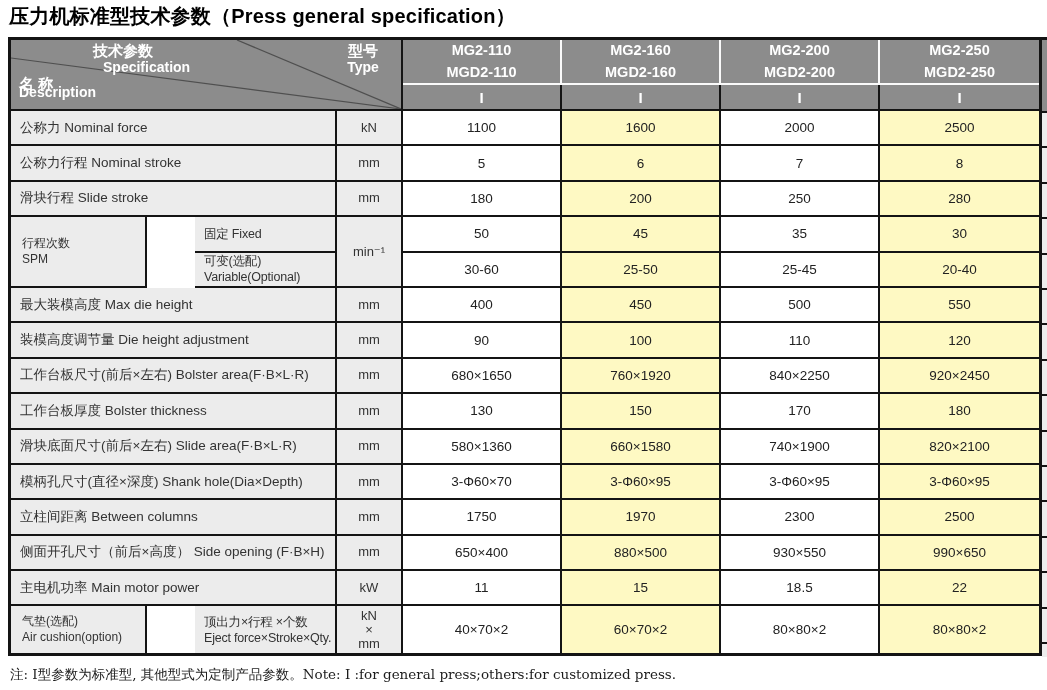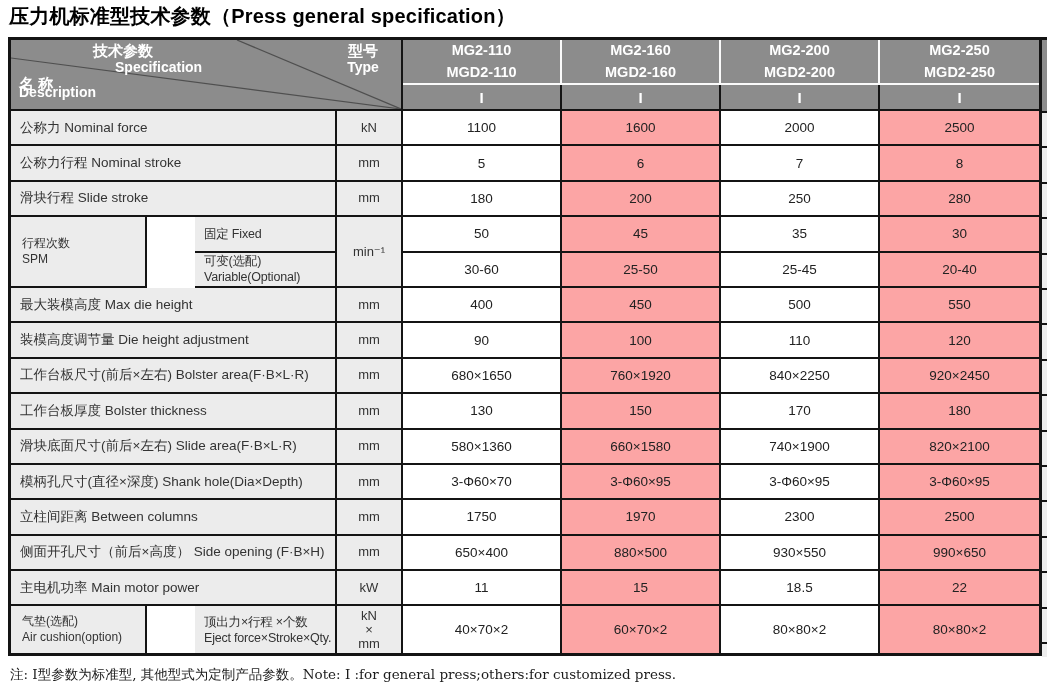--- a/index.html
+++ b/index.html
@@ -21,21 +21,21 @@
   }
   .grid > div{box-sizing:border-box;}
   
   .corner{
     grid-column:1/4;grid-row:1/3;position:relative;background:#8c8c8c;color:#fff;
     border-right:2px solid #141414;border-bottom:2px solid #141414;font-weight:bold;
   }
   .corner svg{position:absolute;left:0;top:0;}
   .corner .t{position:absolute;white-space:nowrap;}
   .spec-zh{left:82px;top:2px;font-size:15px;}
-  .spec-en{left:104px;top:19px;font-size:14px;}
+  .spec-en{left:92px;top:19px;font-size:14px;}
   .name-zh{left:8px;top:35px;font-size:15px;}
   .name-en{left:8px;top:44px;font-size:14px;}
   .type-blk{position:absolute;left:312px;top:2px;width:80px;text-align:center;font-size:15px;line-height:17px;}
   .type-blk .en{font-size:14px;}
   .hm{
     background:#8c8c8c;color:#fff;font-weight:bold;font-size:14.5px;line-height:1.45;
     display:flex;align-items:center;justify-content:center;text-align:center;white-space:pre-line;
     border-right:2px solid #fafafa;border-bottom:2px solid #fafafa;
   }
   .hi{
@@ -52,21 +52,21 @@
   }
   .lb{padding-left:9px;font-size:13.5px;white-space:nowrap;overflow:hidden;}
   .gp{padding-left:11px;font-size:12px;white-space:pre-line;line-height:1.3;}
   .sb{padding-left:9px;font-size:12.5px;letter-spacing:-.2px;white-space:pre-line;line-height:1.3;overflow:hidden;margin-left:48px;}
   .un{justify-content:center;text-align:center;font-size:13px;white-space:pre-line;line-height:1.08;}
   .vc{
     background:#fff;color:#222;font-size:13.5px;
     border-right:2px solid #141414;border-bottom:2px solid #141414;
     display:flex;align-items:center;justify-content:center;white-space:nowrap;
   }
-  .vc.a{background:#fca5a5;}
+  .vc.a{background:#fef9c3;}
   .grid > :nth-last-child(-n+7){border-bottom:none;}
   
   .sliver{position:absolute;left:1042px;top:37px;width:5px;height:620px;}
   .sliver .sh{height:74px;background:#8c8c8c;border-top:3px solid #141414;box-sizing:border-box;}
   .sliver .sbdy{height:546px;background:repeating-linear-gradient(to bottom,#141414 0 2px,#ededed 2px 35.4px);}
   .note{
     position:absolute;left:10px;top:666px;font-family:"DejaVu Serif","Liberation Serif",serif;
     font-size:13.5px;color:#1c1c1c;white-space:nowrap;
   }
 </style>

